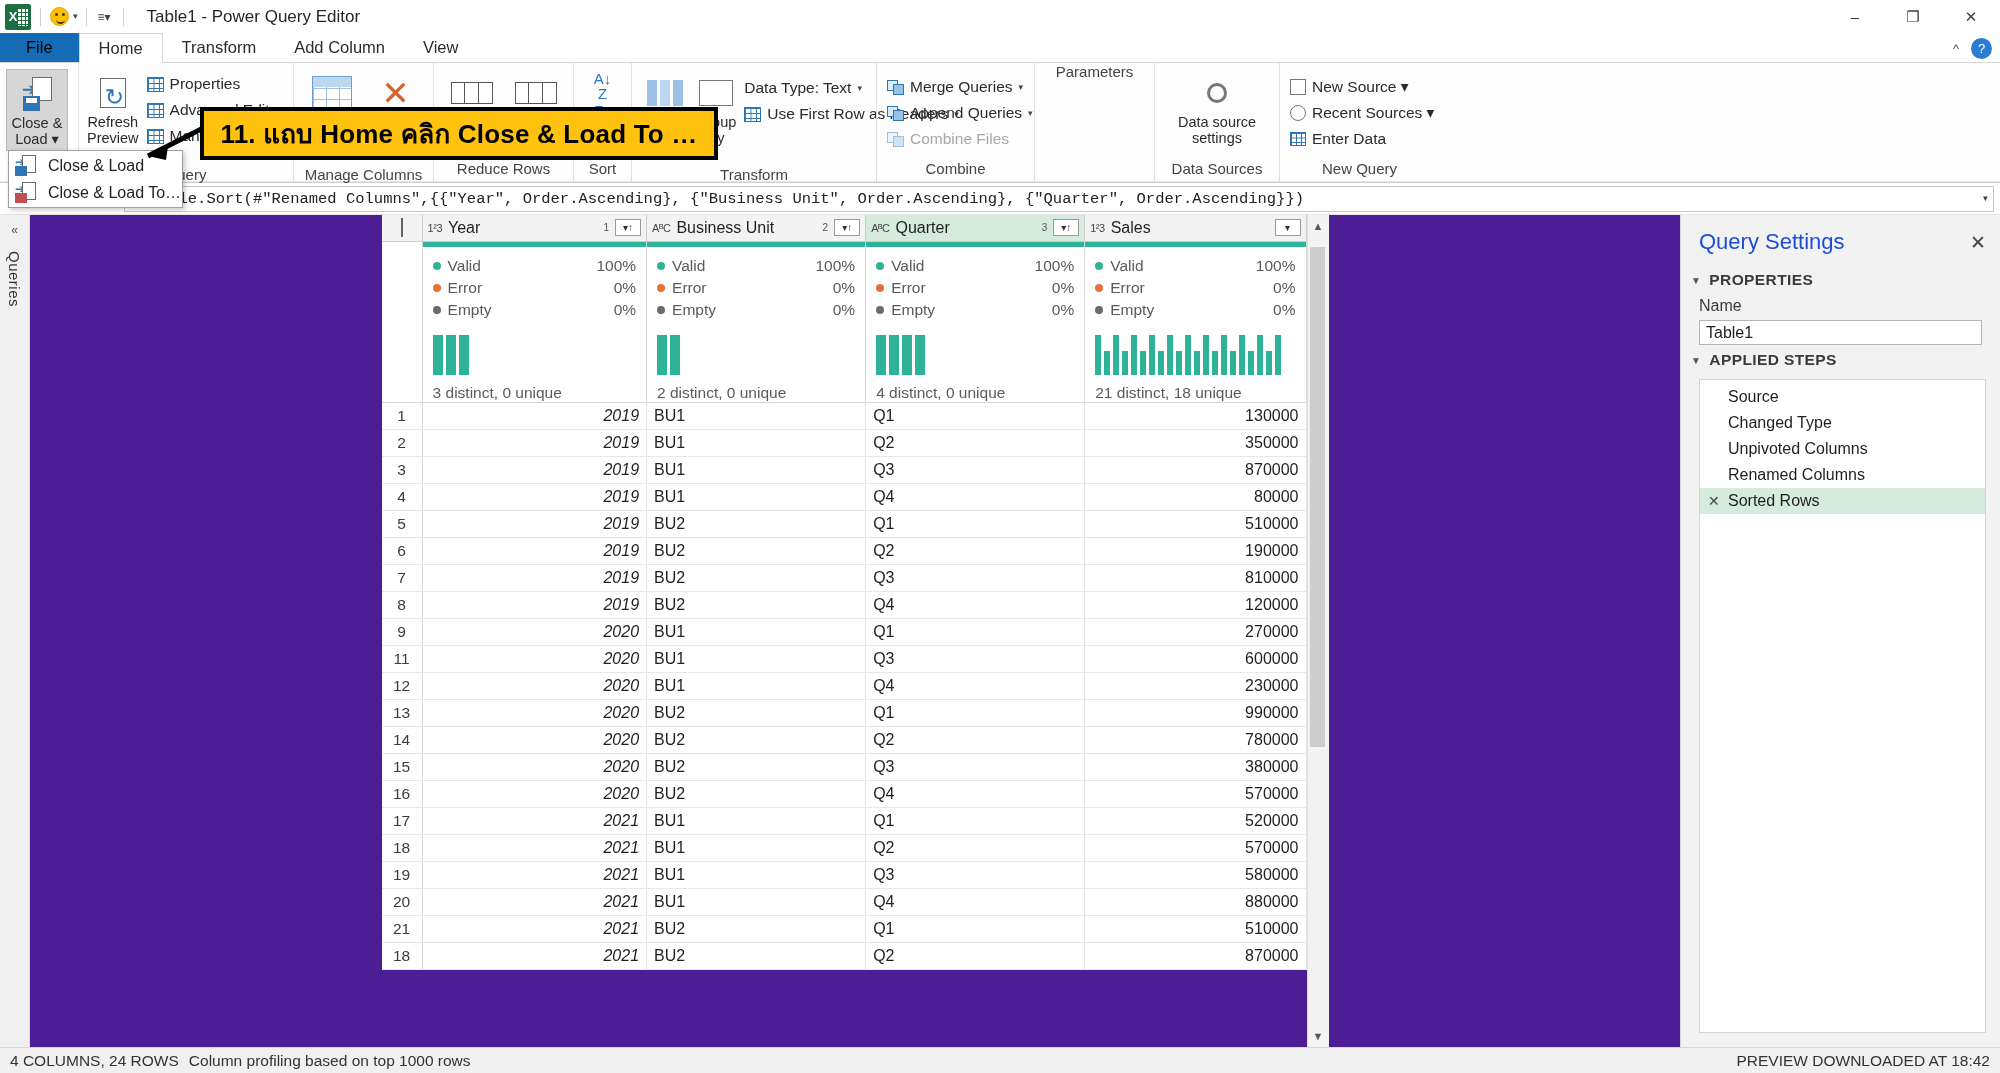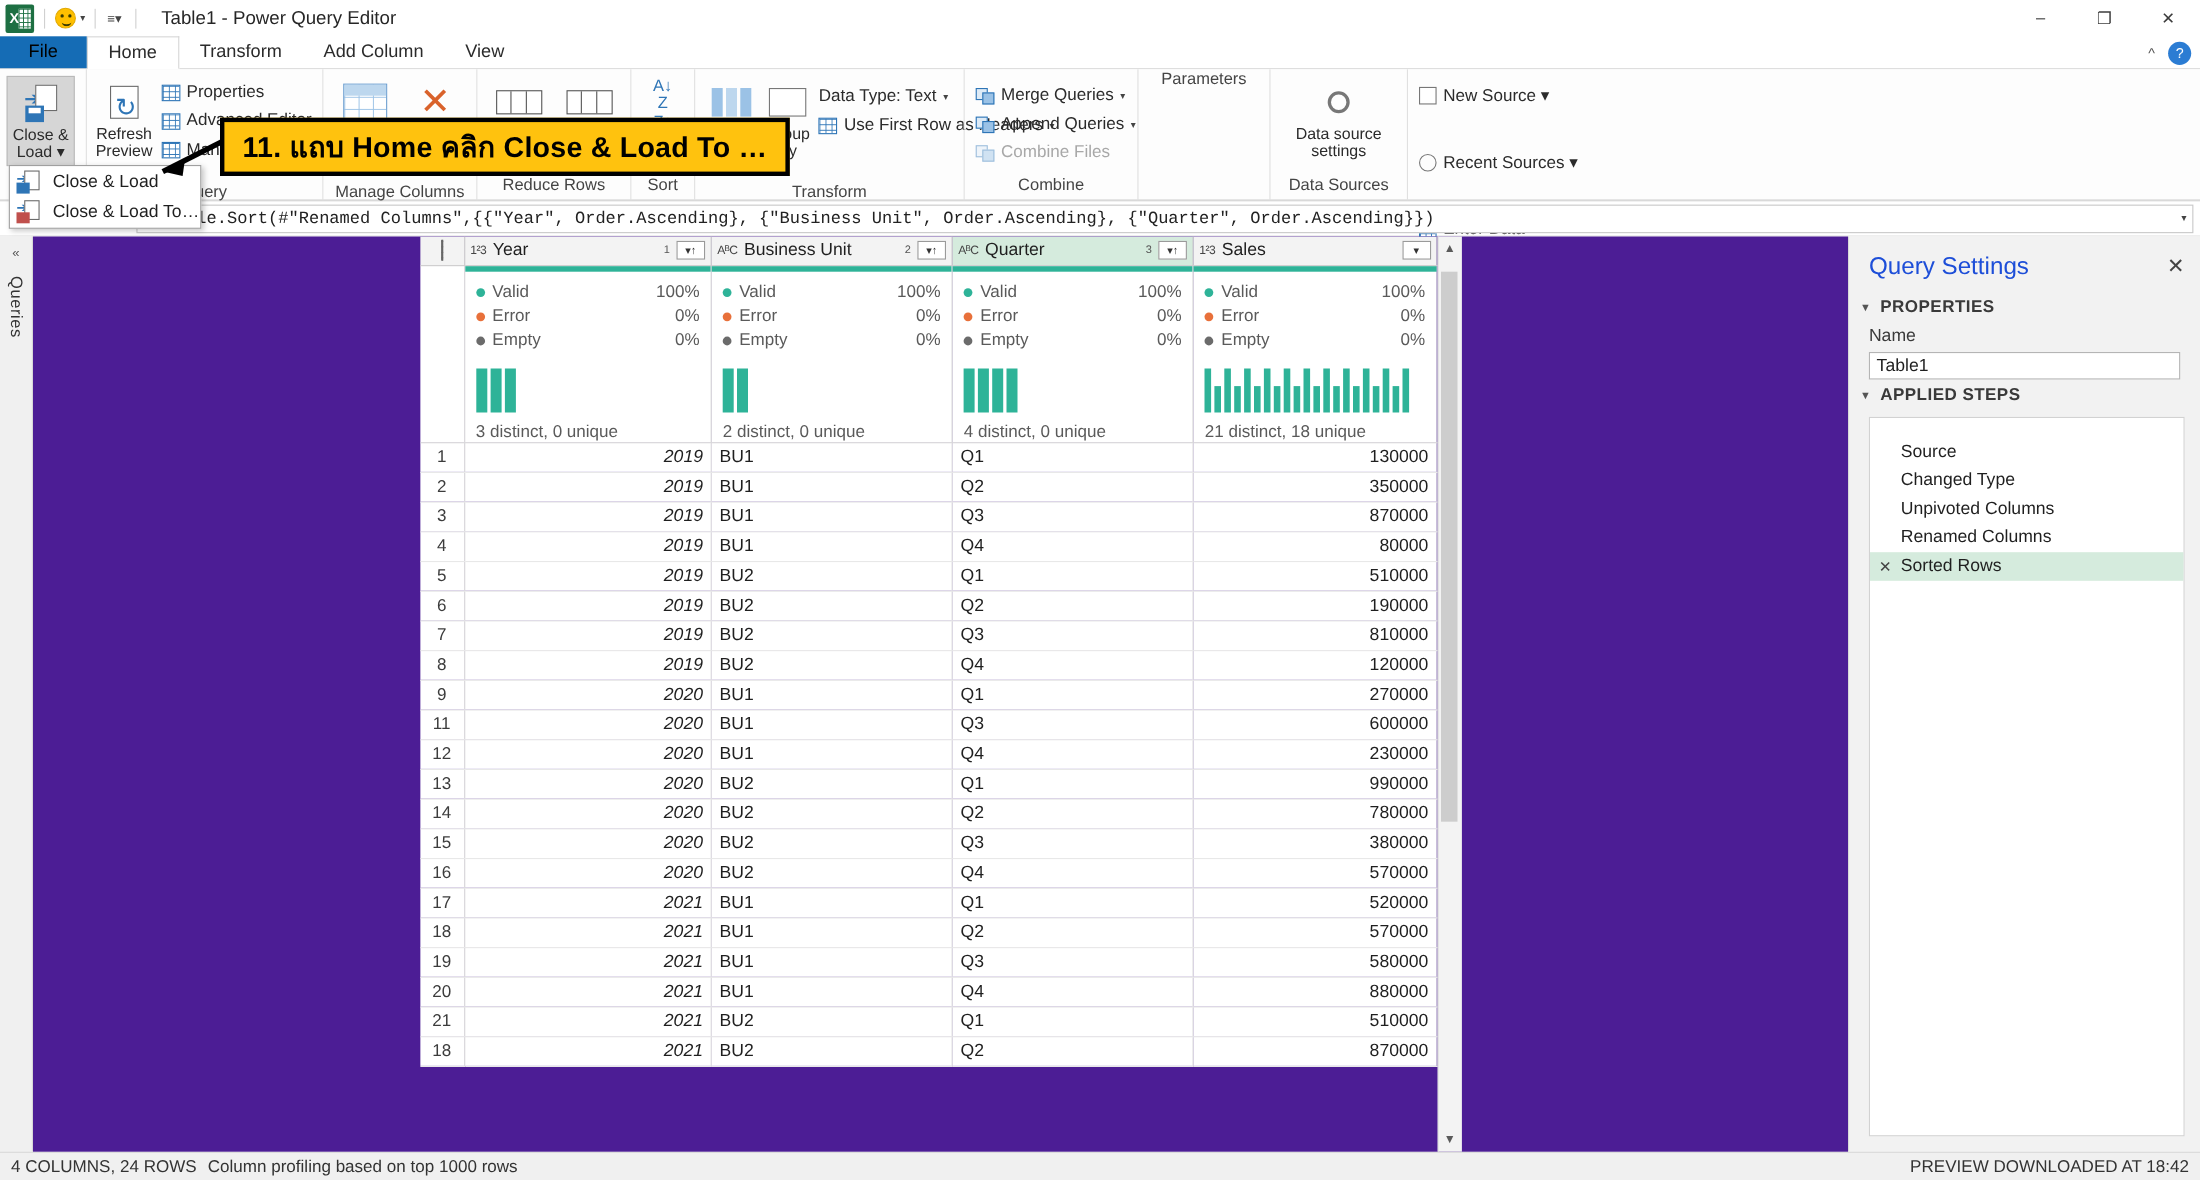--- a/index.html
+++ b/index.html
@@ -292,21 +292,21 @@
   }
   .tri { font-size: 10px; color: #555; }
   .qs-label { font-size: 16px; color: #3a3a3a; padding: 4px 18px 3px 18px; }
   .qs-input {
     margin: 2px 18px 0 18px; height: 25px; border: 1px solid #b5b5b5; background: #fff;
     display: flex; align-items: center; padding: 0 6px; font-size: 16px; color: #1f1f1f;
   }
   .qs-link { color: #1868b5; font-size: 16px; padding: 12px 18px 6px 18px; }
   .steps {
     margin: 6px 14px 14px 18px; border: 1px solid #d2d2d2; background: #fff; flex: 1;
-    padding: 18px 0;
+    padding: 4px 0;
   }
   .step {
     display: flex; align-items: center; gap: 7px; height: 26px; padding: 0 8px;
     font-size: 16px; color: #1f1f1f;
   }
   .step.active { background: #d5ebdd; }
   .step .xmark { color: #444; font-size: 14px; width: 13px; }
 
   
   .statusbar {
@@ -533,21 +533,21 @@
             </span>
           <span>Data source</span>
           <span>settings</span>
         </div>
       </div>
       <div class="rgroup-label">Data Sources</div>
     </div>
 
     <div class="rgroup" style="width:160px;">
       <div class="rgroup-body">
-        <div class="smallcol" style="padding-top:5px;gap:35px;">
+        <div class="smallcol" style="padding-top:5px;">
           <div class="smallbtn">
             <span class="ic-new"></span>
             <span>New Source ▾</span>
           </div>
           <div class="smallbtn">
             <span class="ic-recent"></span>
             <span>Recent Sources ▾</span>
           </div>
           <div class="smallbtn">
             <span class="ic-enter"></span>

